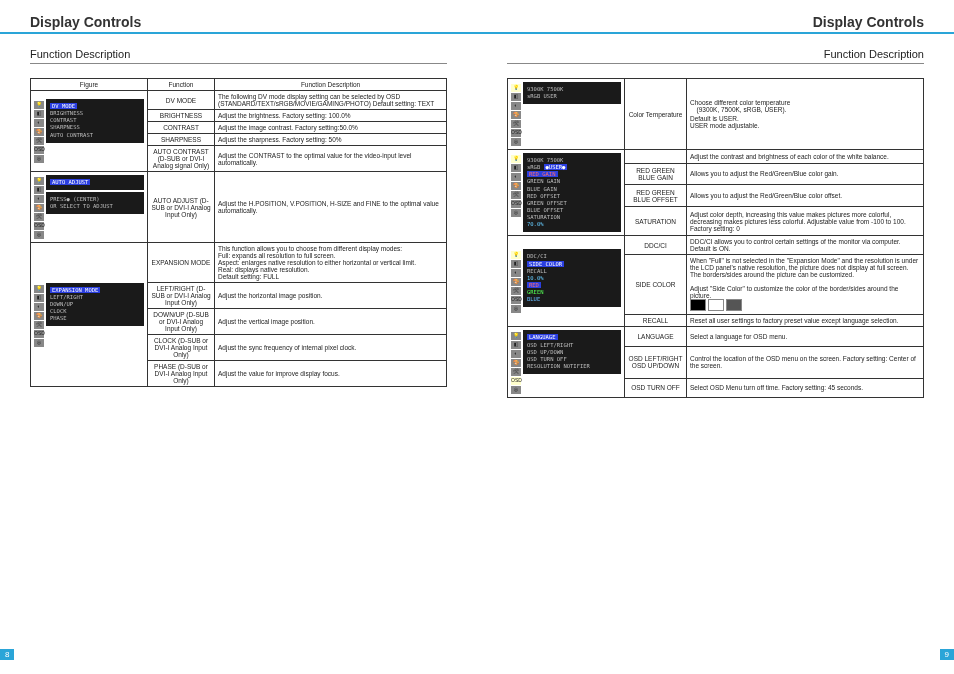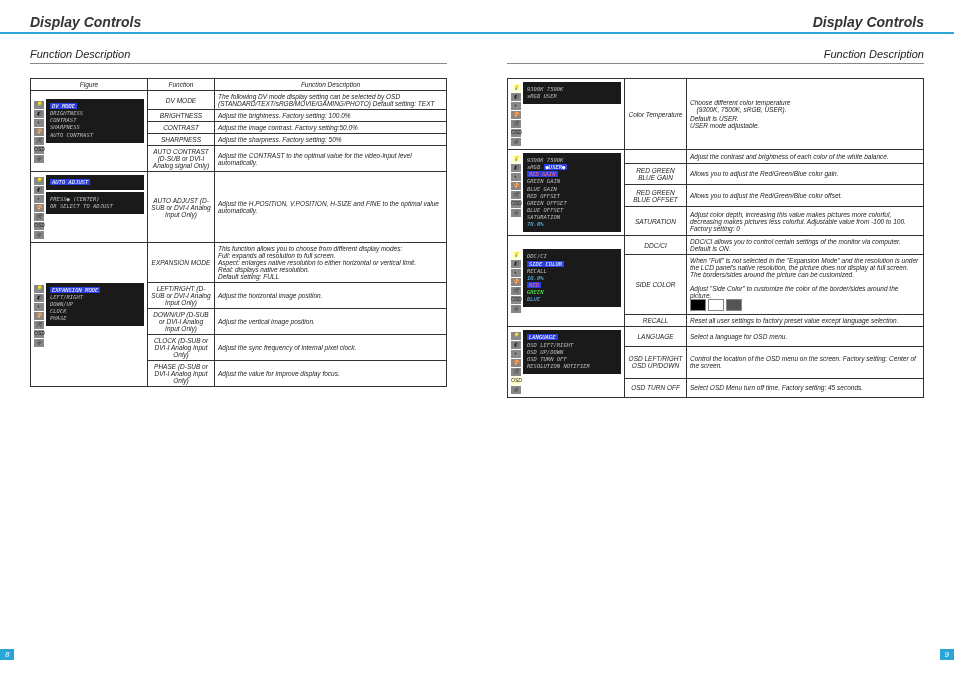--- a/index.html
+++ b/index.html
@@ -1,16 +1,16 @@
 <!DOCTYPE html>
 <html><head>
 <meta charset="utf-8">
 <style>
 body{margin:0;font-family:Arial,sans-serif;font-size:7px;background:#fff;color:#222;}
-.page{width:954px;height:674px;display:flex;position:relative;font-style:italic;}
+.page{width:954px;height:674px;display:flex;position:relative;}
 .col{width:477px;padding:10px 30px 0 30px;box-sizing:border-box;}
 .h1{font-weight:bold;font-size:14px;color:#333;margin:4px 0 2px 0;}
 .rule{border-bottom:2px solid #2aa5d8;margin-bottom:14px;margin-left:-30px;margin-right:-30px;}
 .h2{font-size:11px;color:#222;border-bottom:1px solid #888;padding-bottom:3px;margin-bottom:14px;}
 table{border-collapse:collapse;width:100%;font-size:6.5px;}
 th,td{border:1px solid #333;padding:2px 3px;vertical-align:middle;}
 th{text-align:center;font-weight:normal;}
 td.c{text-align:center;}
 .fig{background:#1a1a1a;color:#bdbdbd;font-family:monospace;font-size:5.5px;padding:4px;display:inline-block;line-height:1.3;min-width:90px;}
 .fig .hl{background:#2b3fe0;color:#fff;padding:0 2px;}

